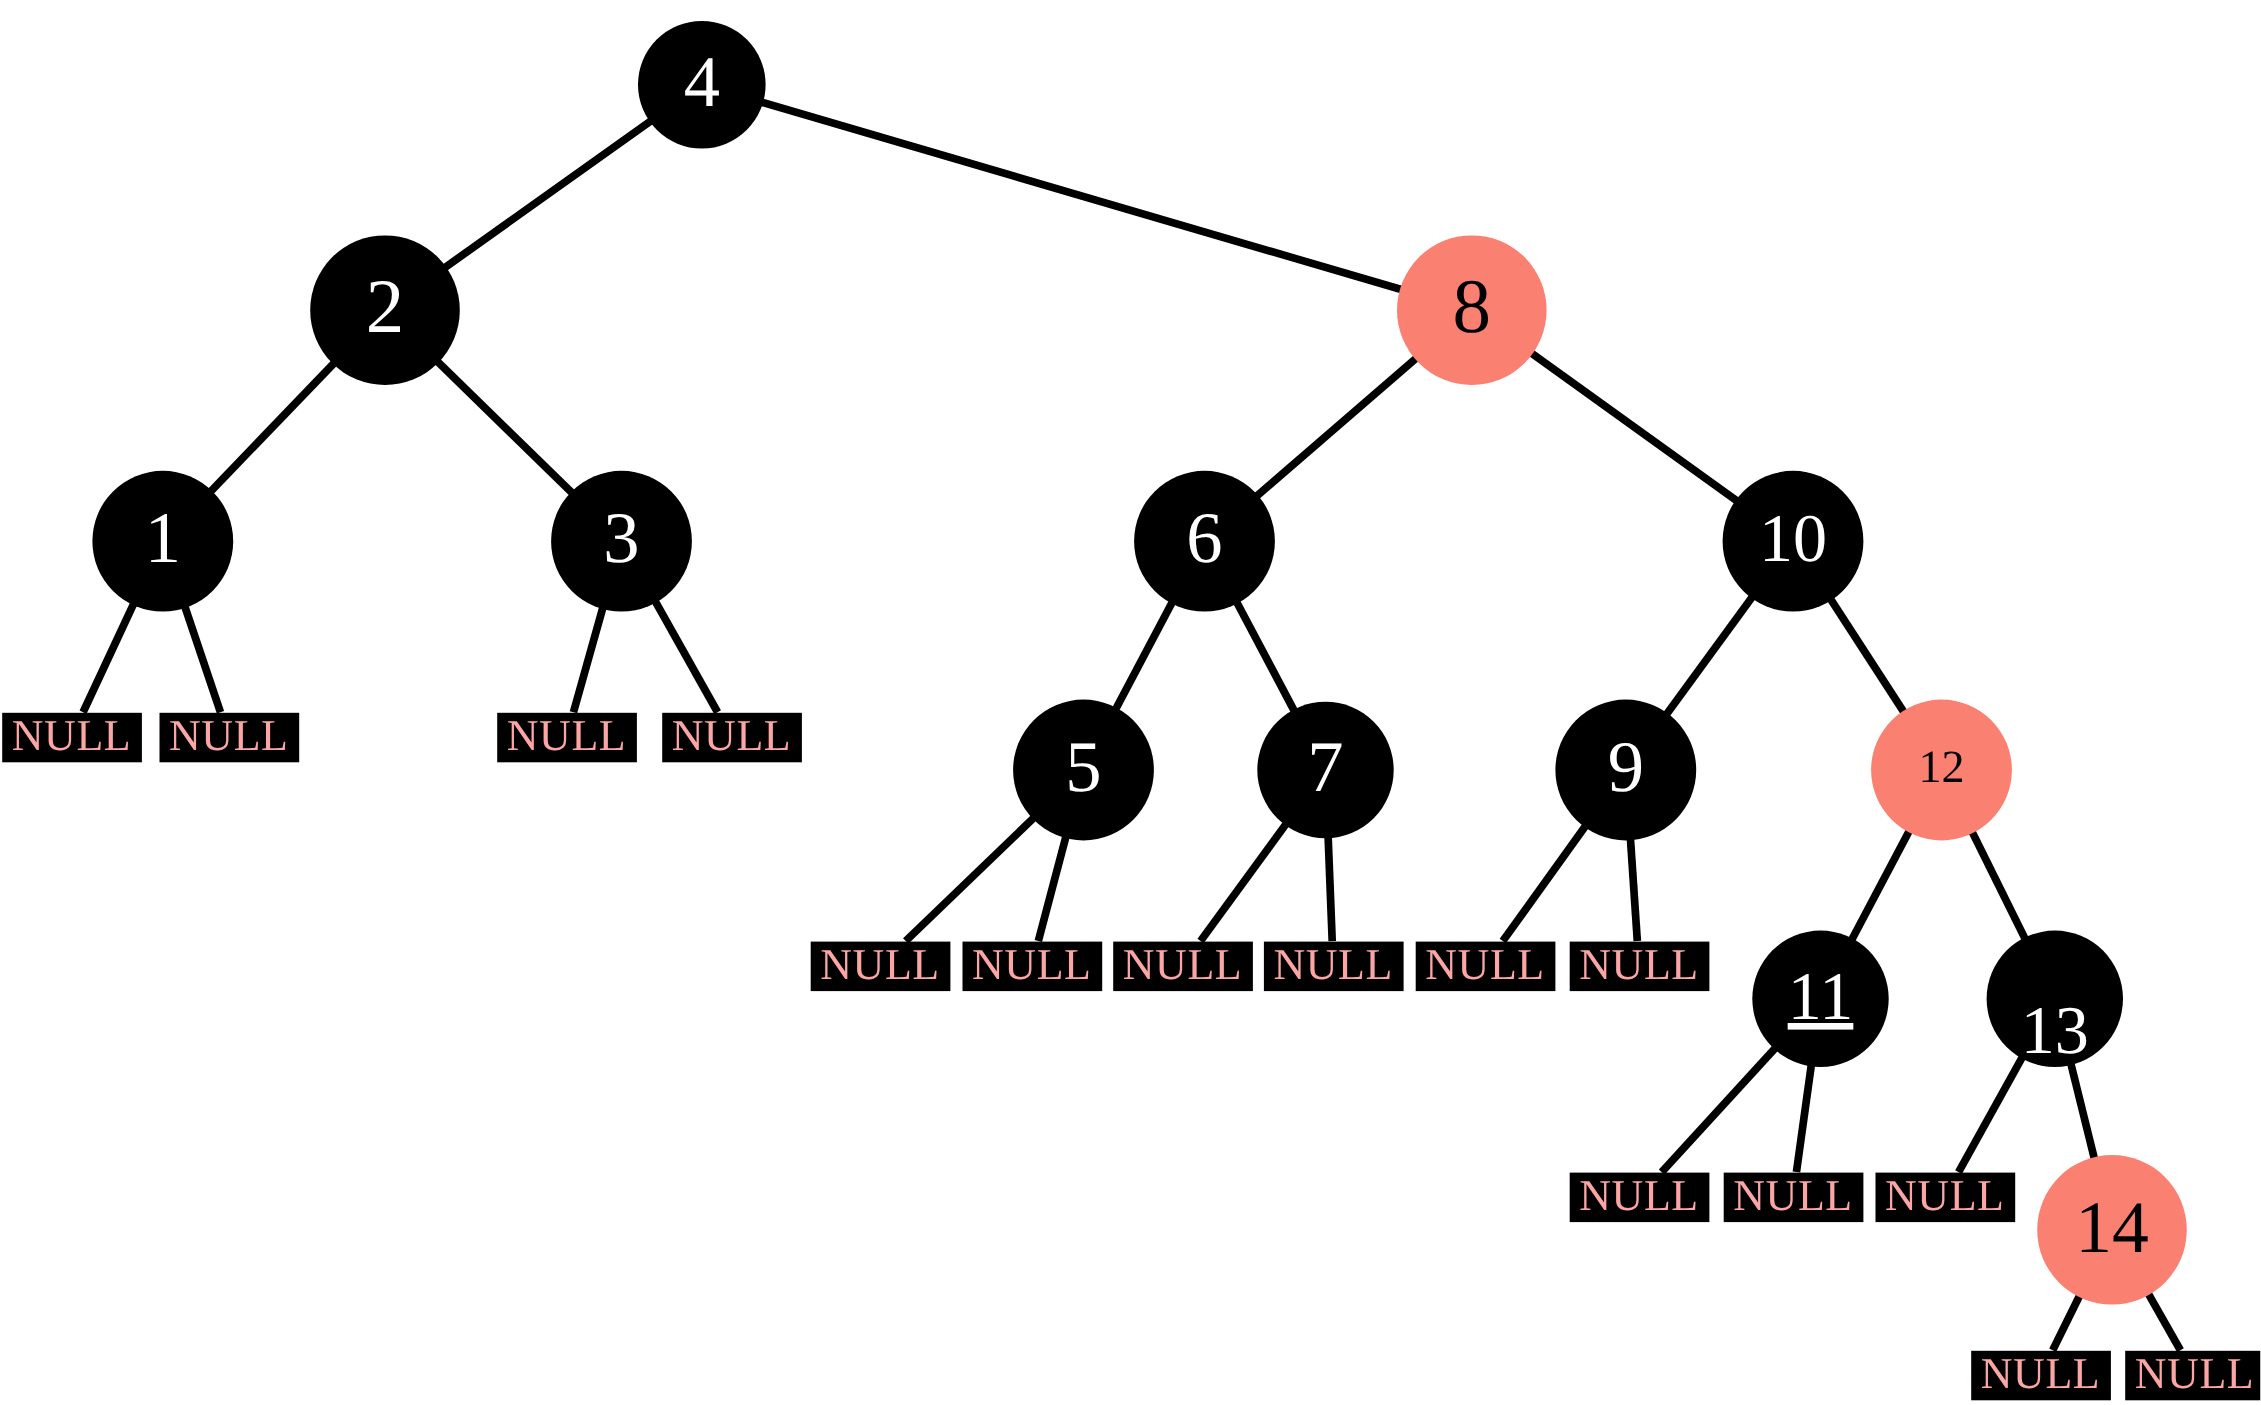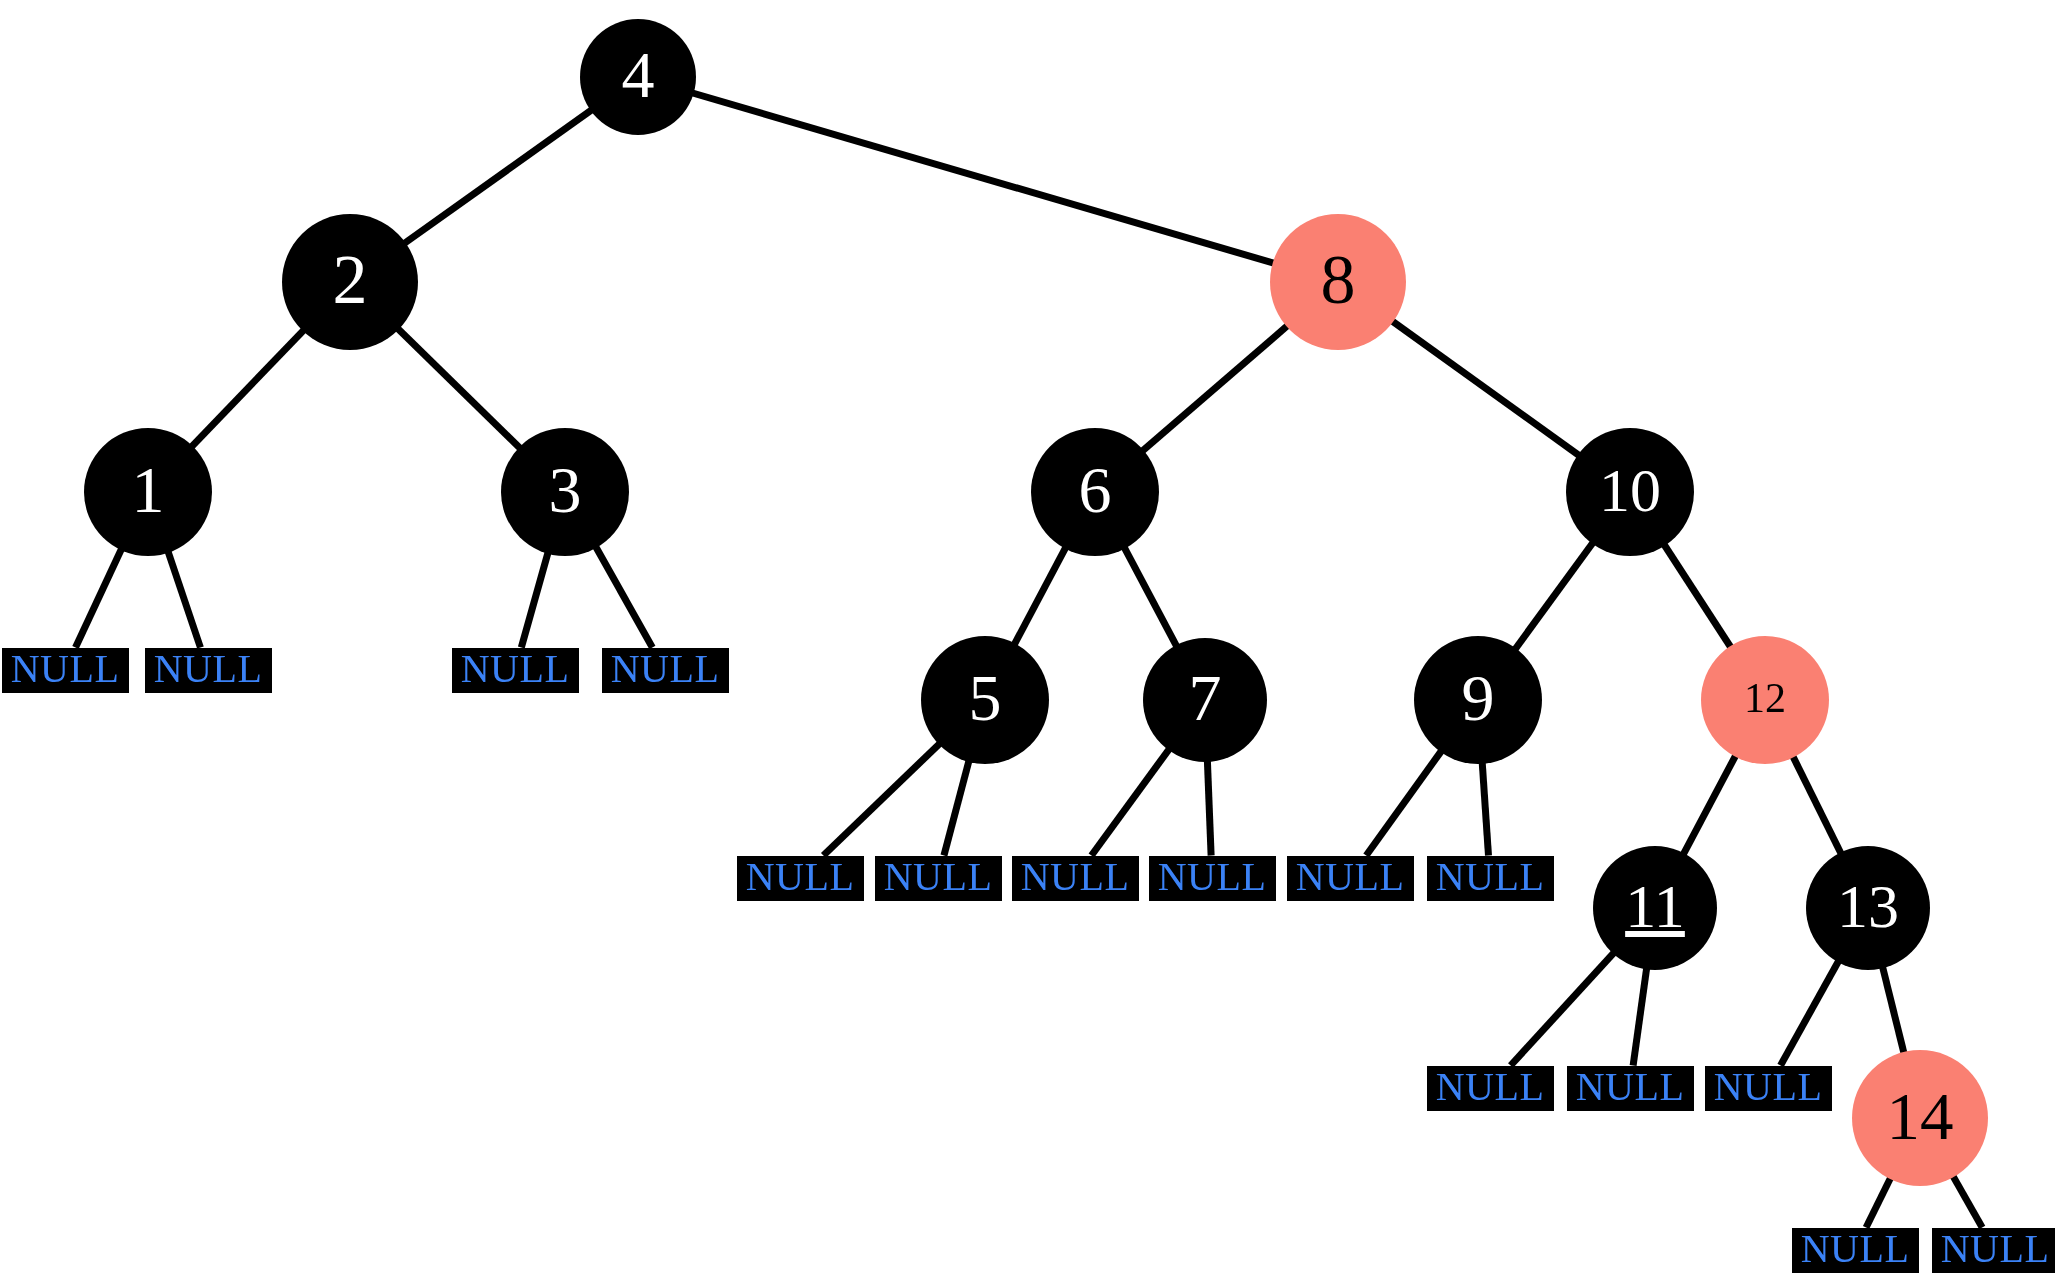--- a/index.html
+++ b/index.html
@@ -41,21 +41,21 @@
     background: #fa8072;
     color: #000000;
   }
   .node-label {
     display: block;
     transform: translateY(-2px);
   }
   .nullbox {
     position: absolute;
     background: #000000;
-    color: #3b82f6;
+    color: #fca5a5;
     display: flex;
     align-items: center;
     justify-content: center;
     letter-spacing: 0.5px;
     line-height: 1;
     user-select: none;
   }
   .nullbox span { display: block; transform: translateY(-1px); }
 </style>
 </head>
@@ -122,21 +122,21 @@
       </div>
       <div class="node node-black" style="left: 1414px; top: 636px; width: 128px; height: 128px; font-size: 66px;">
         <span class="node-label">9</span>
       </div>
       <div class="node node-red" style="left: 1701px; top: 636px; width: 128px; height: 128px; font-size: 42px; text-align: right;">
         <span class="node-label">12</span>
       </div>
       <div class="node node-black" style="left: 1593px; top: 846px; width: 124px; height: 124px; font-size: 62px; text-decoration: underline;">
         <span class="node-label">11</span>
       </div>
-      <div class="node node-black" style="left: 1806px; top: 846px; width: 124px; height: 124px; font-size: 62px;">
+      <div class="node node-black" style="left: 1806px; top: 846px; width: 124px; height: 124px; font-size: 62px; align-items: flex-end;">
         <span class="node-label">13</span>
       </div>
       <div class="node node-red" style="left: 1852px; top: 1050px; width: 136px; height: 136px; font-size: 67px;">
         <span class="node-label">14</span>
       </div>
     </div>
   <div id="nulls-layer">
       <div class="nullbox" style="left: 1.5px; top: 647.5px; width: 127px; height: 45px; font-size: 40px;">
         <span>NULL</span>
       </div>

